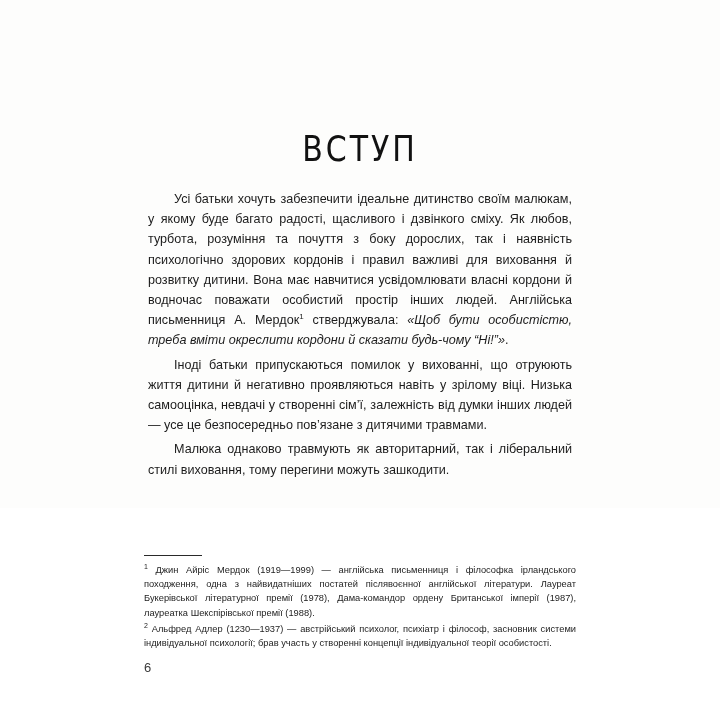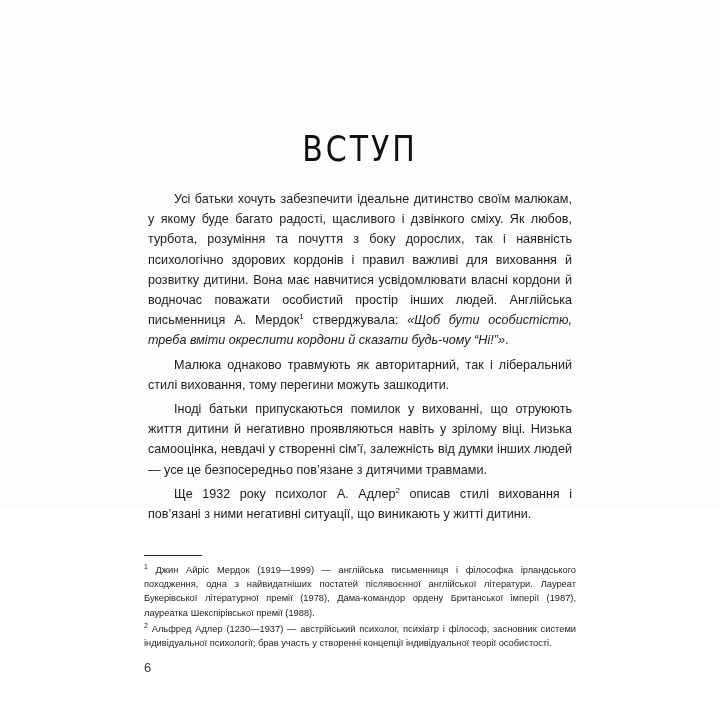--- a/index.html
+++ b/index.html
@@ -106,30 +106,27 @@
 
     <h1 class="chapter-title">ВСТУП</h1>
 
     <div class="body-text">
 
       <p>
         <span>Усі батьки хочуть забезпечити ідеальне дитинство своїм малюкам, у якому буде багато радості, щасливого і дзвінкого сміху. Як любов, турбота, розуміння та почуття з боку дорослих, так і наявність психологічно здорових кордонів і правил важливі для виховання й розвитку дитини. Вона має навчитися усвідомлювати власні кордони й водночас поважати особистий простір інших людей. Англійська письменниця А. Мердок</span><sup>1</sup><span> стверджувала: </span><span class="italic">«Щоб бути особистістю, треба вміти окреслити кордони й сказати будь-чому “Ні!”»</span><span>.</span>
       </p>
 
       <p>
-        <span>Малюка однаково травмують як авторитарний, так і ліберальний стилі виховання, тому перегини можуть зашкодити.</span>
-      </p>
-
-      <p>
         <span>Іноді батьки припускаються помилок у вихованні, що отруюють життя дитини й негативно проявляються навіть у зрілому віці. Низька самооцінка, невдачі у створенні сім’ї, залежність від думки інших людей — усе це безпосередньо пов’язане з дитячими травмами.</span>
       </p>
 
       <p>
-        <span>Ще 1932 року психолог А. Адлер</span><sup>2</sup><span> описав стилі виховання і пов’язані з ними негативні ситуації, що виникають у житті дитини.</span>
+        <span>Малюка однаково травмують як авторитарний, так і ліберальний стилі виховання, тому перегини можуть зашкодити.</span>
       </p>
+
 
     </div>
   </div>
 
   <div class="footnote-area">
     <div class="footnote-rule"></div>
 
     <p class="footnote">
       <span class="fn-mark">1</span><span> Джин Айріс Мердок (1919—1999) — англійська письменниця і філософка ірландського походження, одна з найвидатніших постатей післявоєнної англійської літератури. Лауреат Букерівської літературної премії (1978), Дама-командор ордену Британської імперії (1987), лауреатка Шекспірівської премії (1988).</span>
     </p>

